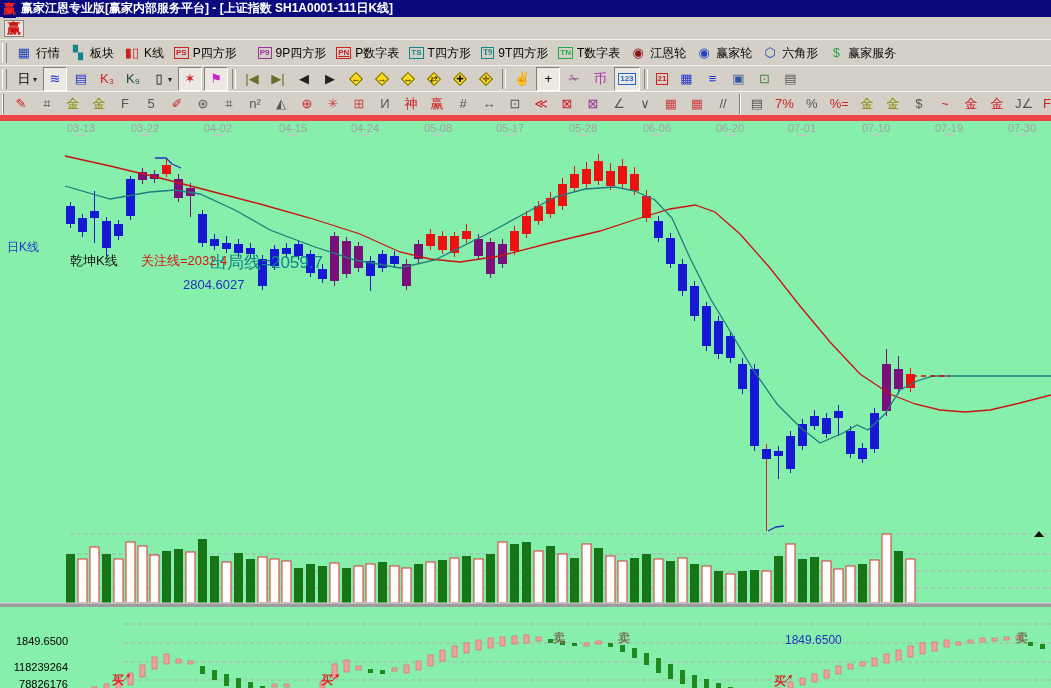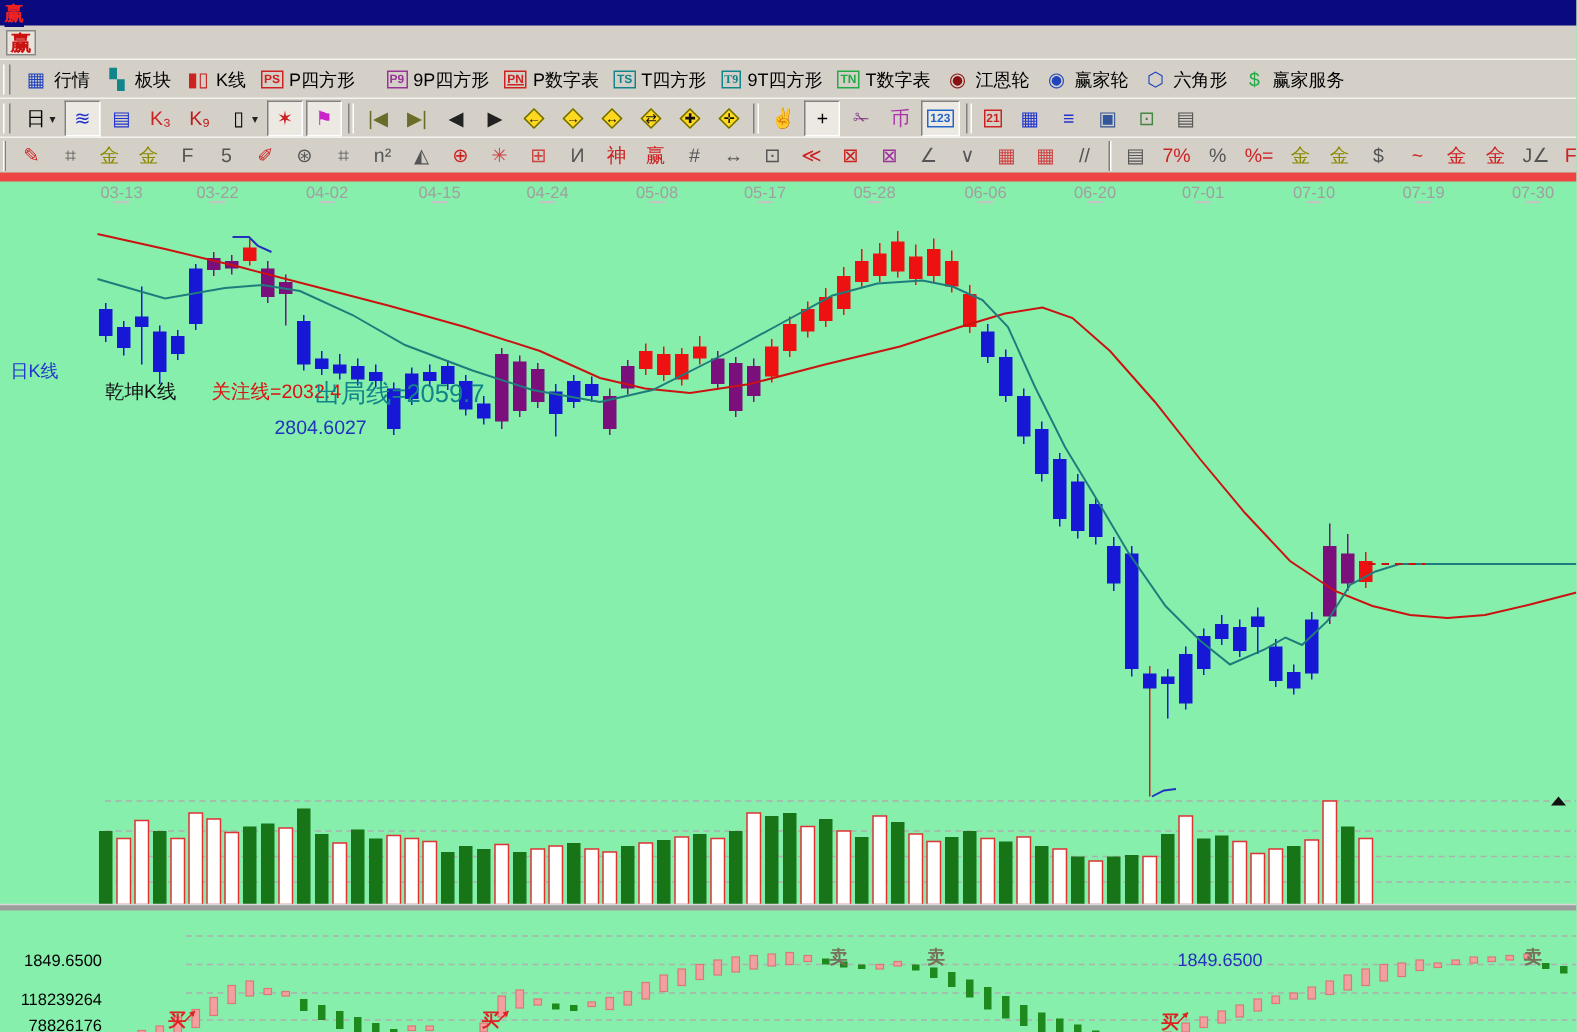--- a/index.html
+++ b/index.html
@@ -47,20 +47,21 @@
   .axis{color:#000;font-size:11px;text-align:right;}
   .lbl-price{left:10px;top:515px;width:58px;}
   .lbl-vol0{left:10px;top:541px;width:58px;}
   .lbl-vol1{left:10px;top:558px;width:58px;}
 </style>
 </head>
 <body>
 
 <div class="titlebar">
   <span class="title-icon">赢</span>
+  <span>赢家江恩专业版[赢家内部服务平台] - [上证指数  SH1A0001-111日K线]</span>
 </div>
 
 <div class="menubar">
   <span class="menu-logo">赢</span>
 </div>
 
 <div class="tb tb1" id="tb1">
     <span class="grip"></span>
     <div class="tbtn">
       <span class="ticon" style="color: rgb(34, 68, 187);">▦</span>
@@ -124,21 +125,21 @@
     <div class="tbtn pressed">
       <span class="ticon" style="color: rgb(34, 51, 204);">≋</span>
     </div>
     <div class="tbtn">
       <span class="ticon" style="color: rgb(34, 51, 204);">▤</span>
     </div>
     <div class="tbtn">
       <span class="ticon" style="color: rgb(204, 34, 34);">K₃</span>
     </div>
     <div class="tbtn">
-      <span class="ticon" style="color: #b91c1c;">K₉</span>
+      <span class="ticon" style="color: #14532d;">K₉</span>
     </div>
     <div class="tbtn">
       <span class="ticon" style="color: rgb(0, 0, 0);">▯</span>
       <span class="dd">▾</span>
     </div>
     <div class="tbtn pressed">
       <span class="ticon" style="color: rgb(204, 34, 34);">✶</span>
     </div>
     <div class="tbtn pressed">
       <span class="ticon" style="color: rgb(204, 34, 204);">⚑</span>

